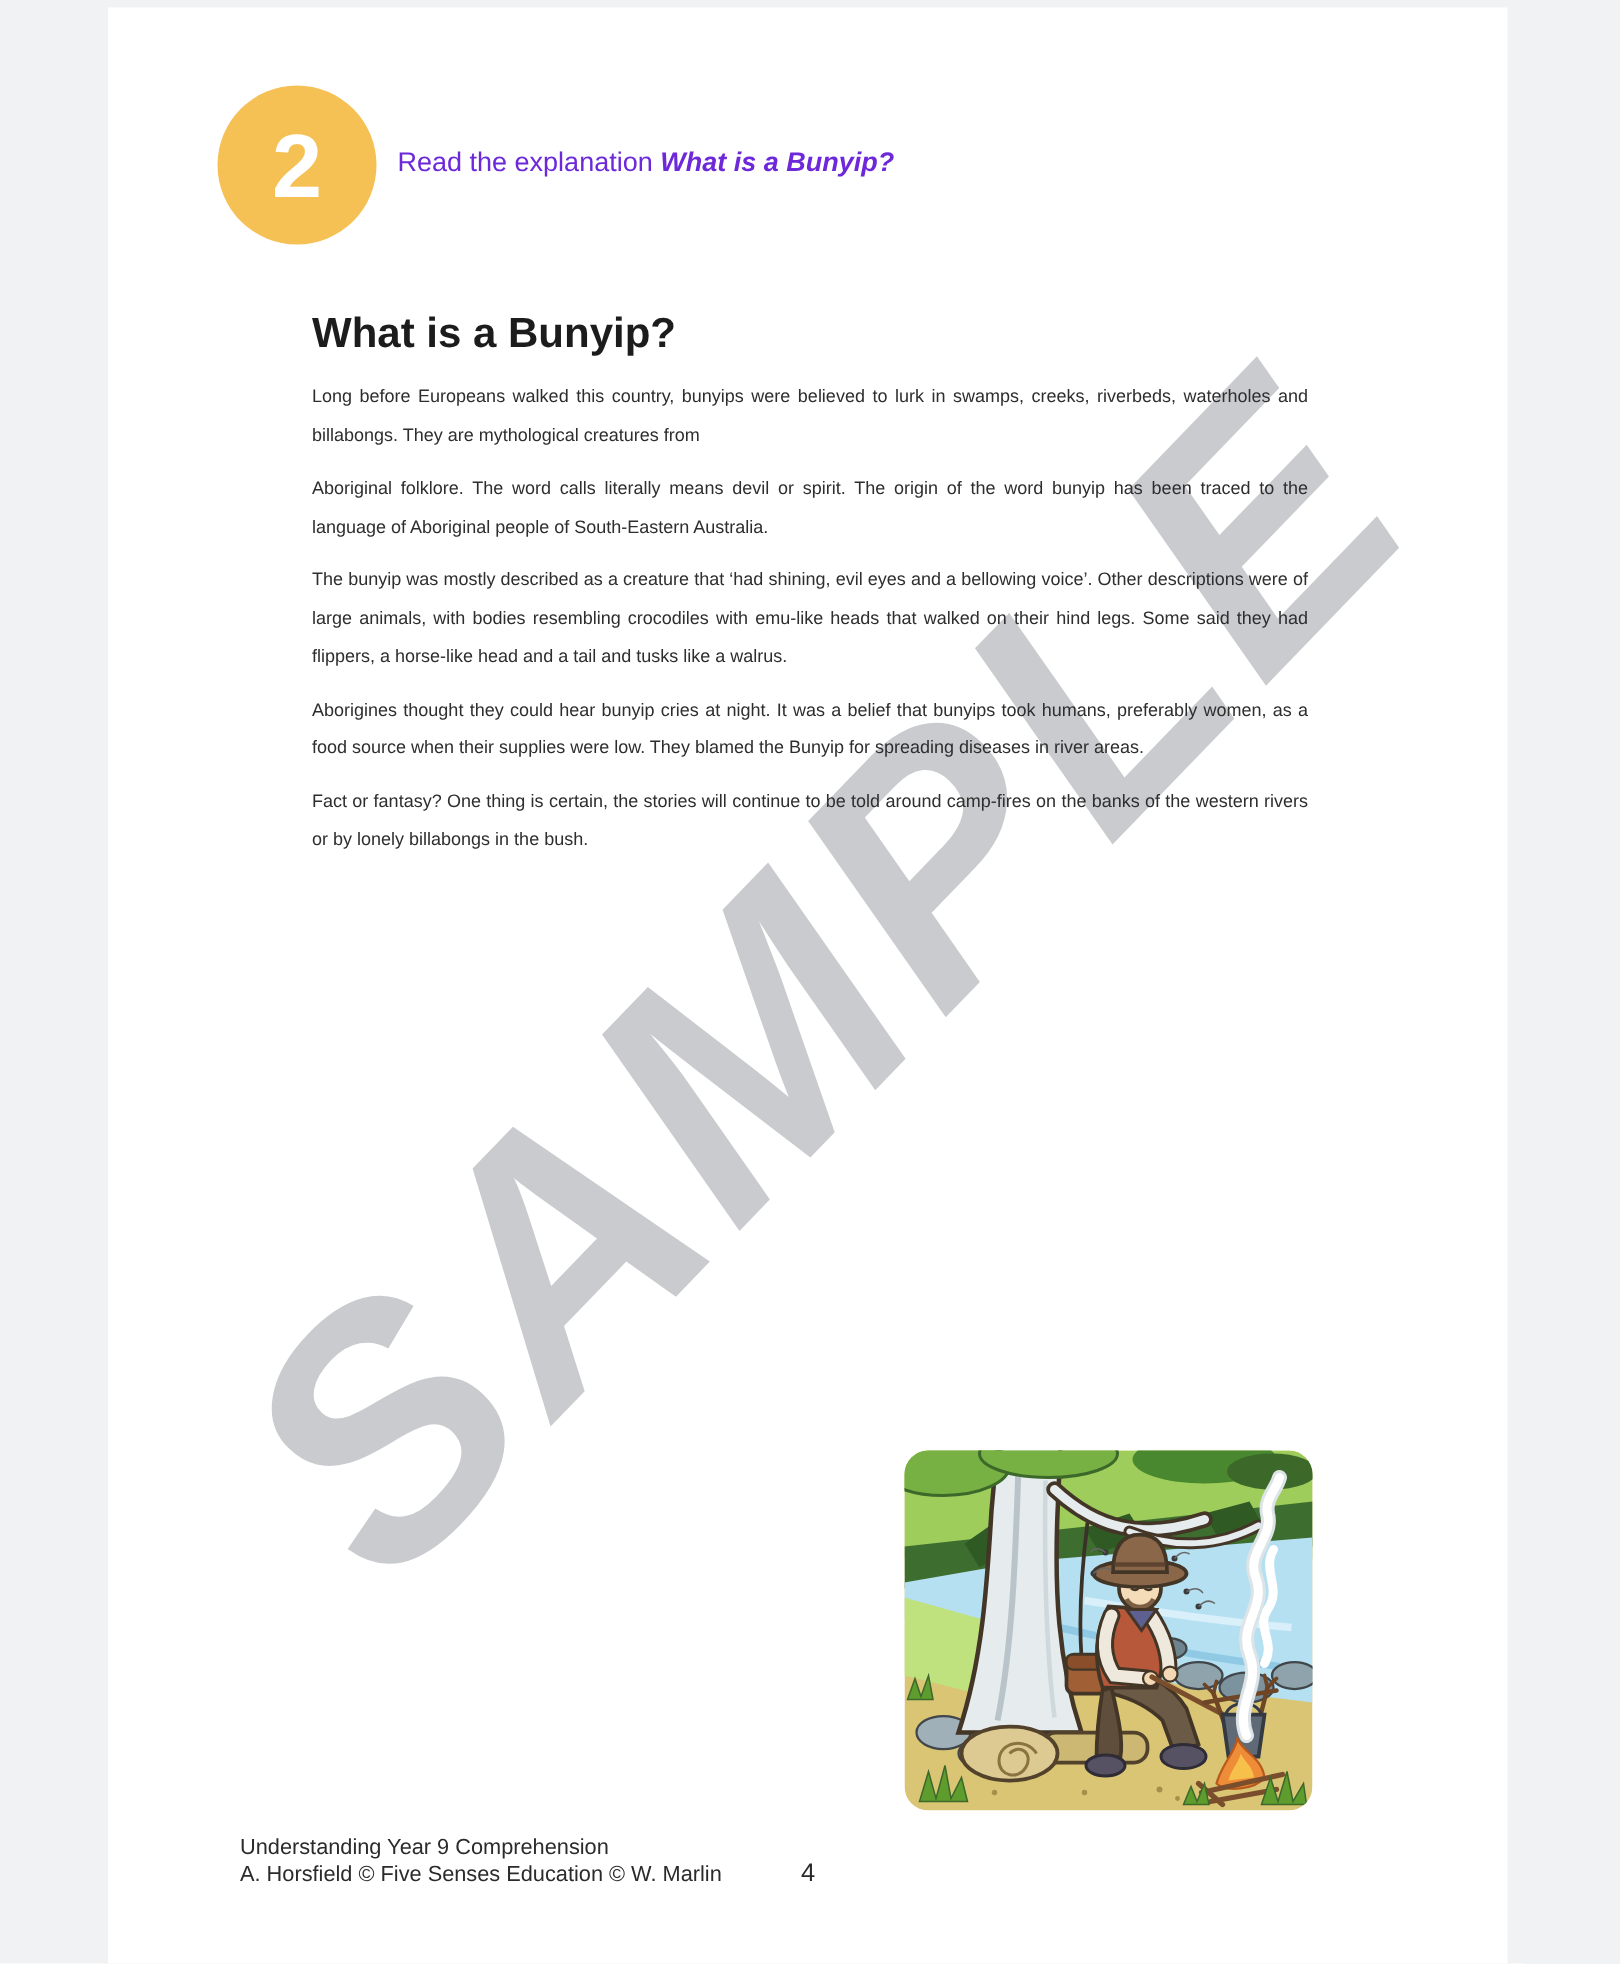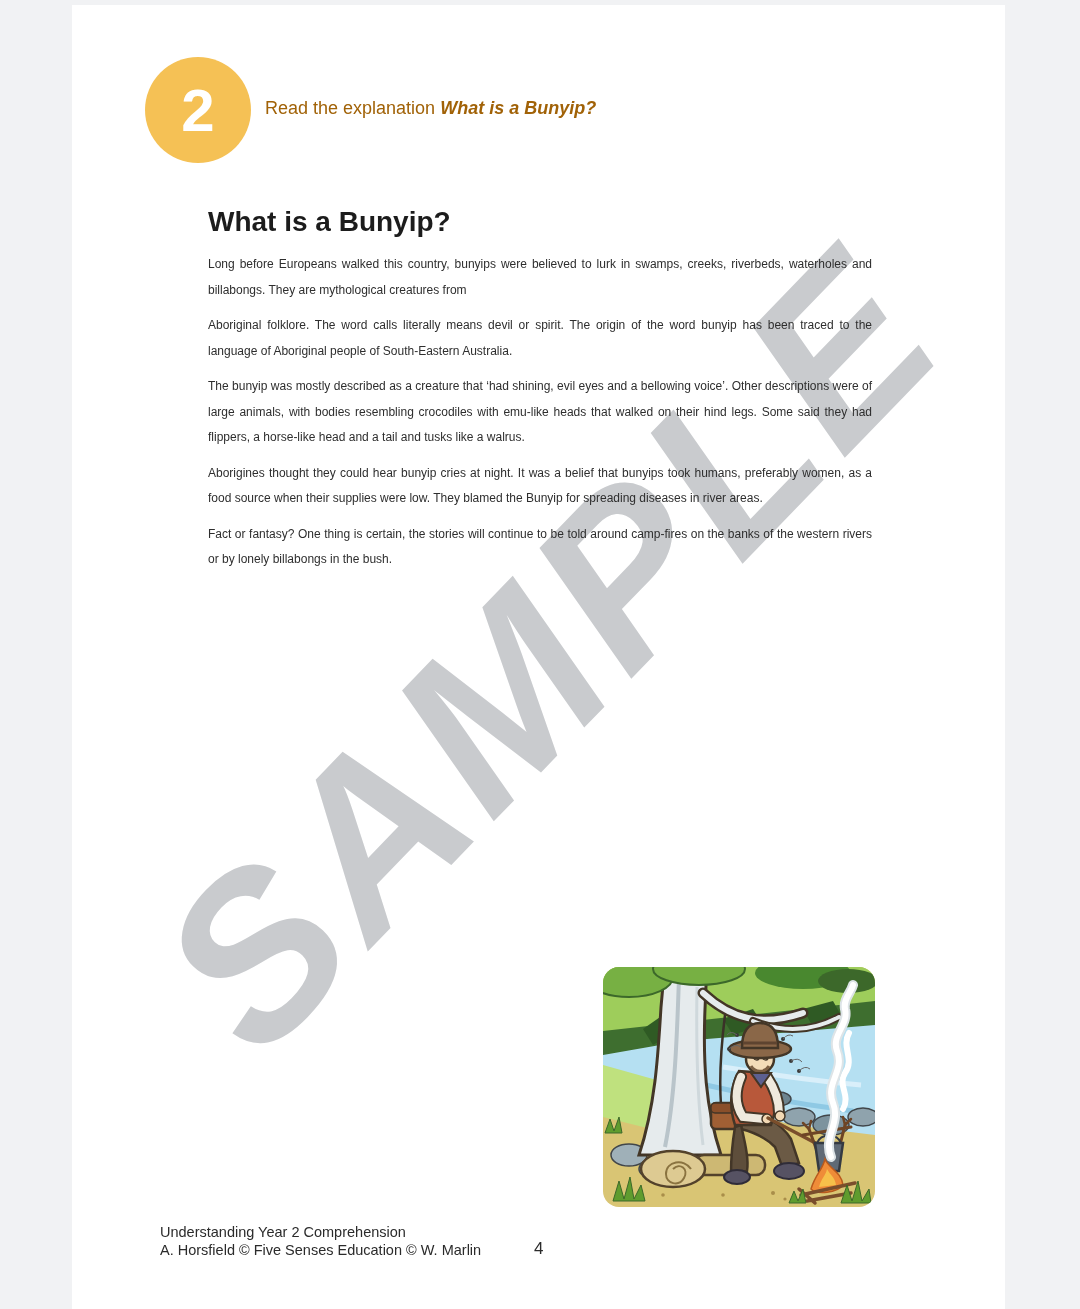--- a/index.html
+++ b/index.html
@@ -26,21 +26,21 @@
   .layer{position:absolute;z-index:1;}
   
   .badge{
     left:73px;top:52px;width:106px;height:106px;
     border-radius:50%;
     display:flex;align-items:center;justify-content:center;
     color:#ffffff;font-size:60px;font-weight:bold;
   }
   .instruction{
     left:193px;top:92px;
-    font-size:18px;color:#a16207;line-height:22px;
+    font-size:18px;color:#6d28d9;line-height:22px;
   }
   .instruction .title{font-weight:bold;font-style:italic;}
   
   .article-title{
     left:136px;top:201px;
     font-size:28px;font-weight:bold;color:#1c1c1c;
     margin:0;
   }
   .article-body{
     left:136px;top:247px;width:664px;
@@ -219,18 +219,18 @@
           <circle cx="170" cy="226" r="2"></circle>
             <circle cx="182" cy="232" r="1.6"></circle>
             <circle cx="120" cy="228" r="1.8"></circle>
             <circle cx="60" cy="228" r="1.8"></circle>
         </g>
       </g>
     </svg>
   </div>
 
   <div class="layer footer">
-    <div>Understanding Year 2 Comprehension</div>
+    <div>Understanding Year 9 Comprehension</div>
     <div>A. Horsfield © Five Senses Education © W. Marlin</div>
   </div>
   <div class="layer page-number">4</div>
 
 </div>
 
 </body></html>

